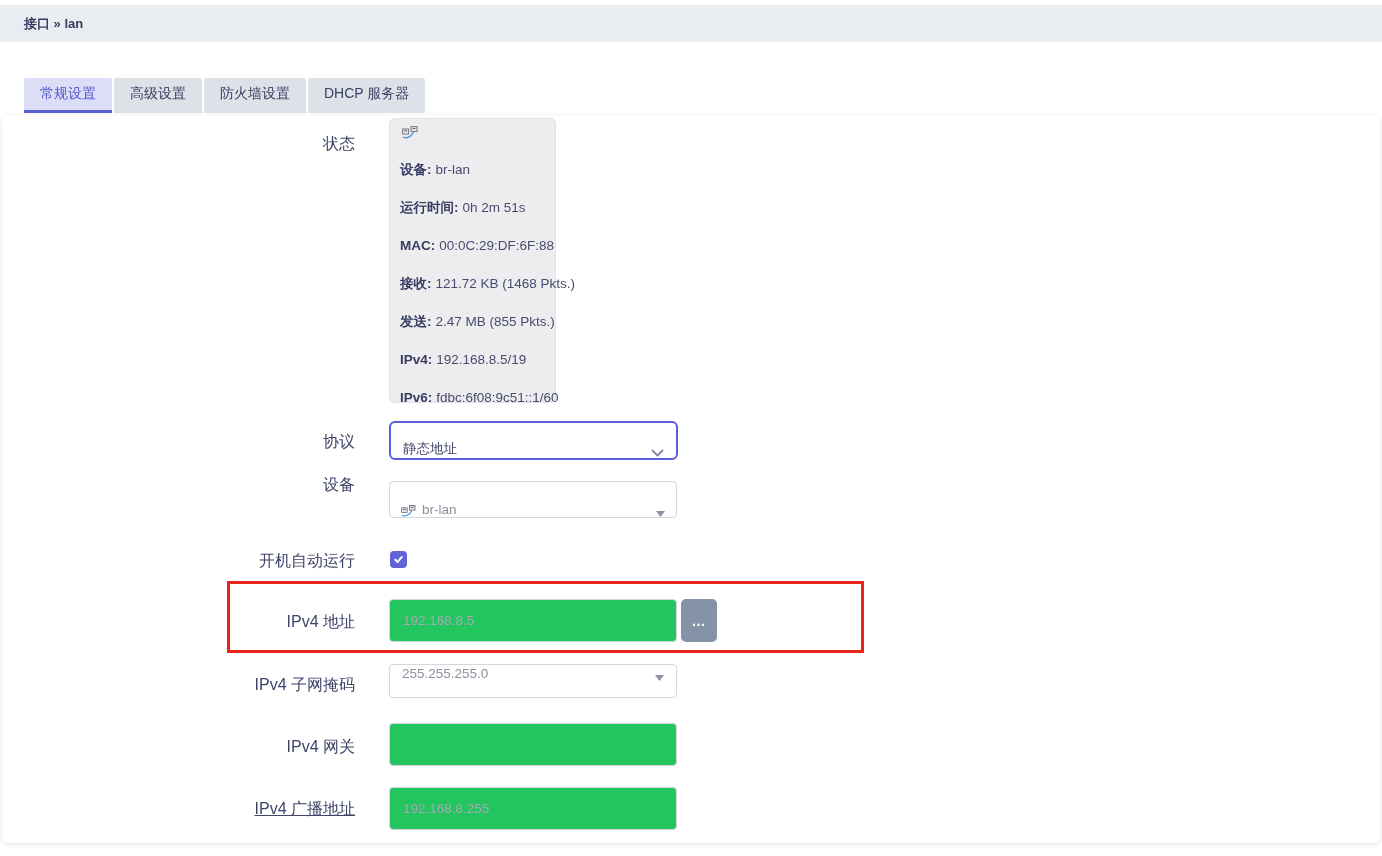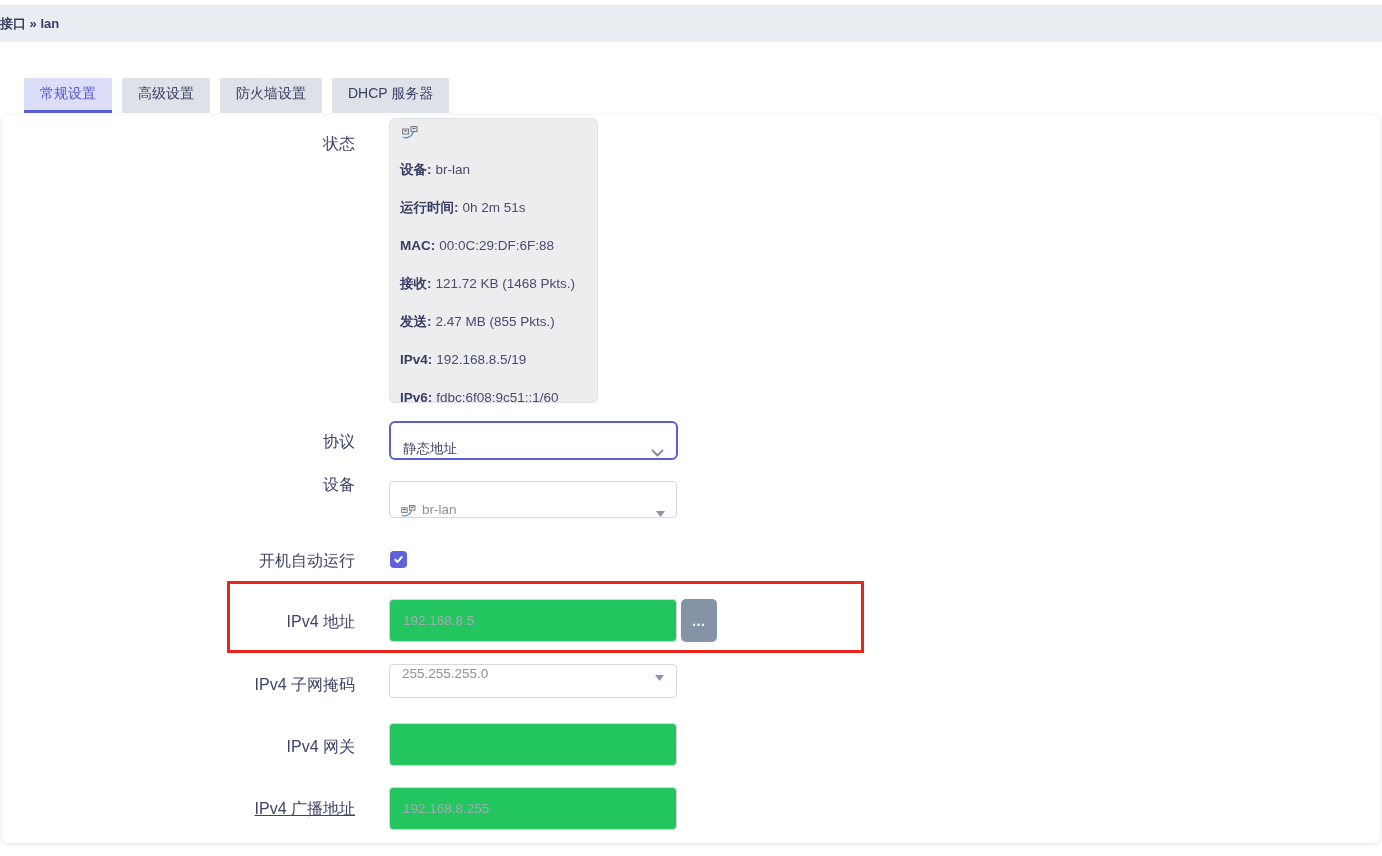--- a/index.html
+++ b/index.html
@@ -6,26 +6,26 @@
   html,body { background:#fff; }
   body {
     font-family:"Liberation Sans","DejaVu Sans",sans-serif;
     color:#3c4166;
   }
   .page { position:relative; width:1382px; height:856px; background:#fff; overflow:hidden; }
 
   
   .crumb-bar {
     position:absolute; top:5px; left:0; right:0; height:37px;
-    background:#e9ecf0; display:flex; align-items:center; 
+    background:#e9ecf0; display:flex; align-items:center; padding-left:24px;
   }
   .crumb-bar .crumb { font-size:13px; font-weight:bold; color:#383d62; cursor:pointer; }
 
   
-  .tabs { position:absolute; top:78px; left:24px; display:flex; gap:10px; z-index:2; }
+  .tabs { position:absolute; top:78px; left:24px; display:flex; gap:2px; z-index:2; }
   .tab {
     height:35px; padding:0 16px; display:flex; align-items:center;
     background:#dde1e8; color:#3a3f63; font-size:14px; cursor:pointer;
     border-radius:2px 2px 0 0; border-bottom:3px solid transparent;
   }
   .tab.active {
     background:#dcdef8; color:#5456c8; border-bottom:3px solid #5560d4;
   }
 
   
@@ -36,21 +36,21 @@
     z-index:1;
   }
 
   .flabel {
     position:absolute; left:0; width:355px; text-align:right;
     font-size:16px; color:#3f4468; z-index:3;
   }
 
   
   .status-box {
-    position:absolute; left:389px; top:118px; width:209px; height:285px;
+    position:absolute; left:389px; top:118px; width:167px; height:285px;
     background:#ededf0; border:1px solid #e1e1e6; border-radius:6px;
     padding:4px 8px 0 10px; z-index:3;
   }
   .status-box .sicon { height:15px; margin:2px 0 0 2px; }
   .srow { margin-top:22px; line-height:16px; font-size:13.5px; color:#474c6e; white-space:nowrap; }
   .srow:first-of-type { margin-top:6px; }
   .srow b { color:#383d62; margin-right:4px; font-weight:bold; }
 
   
   .sel {

